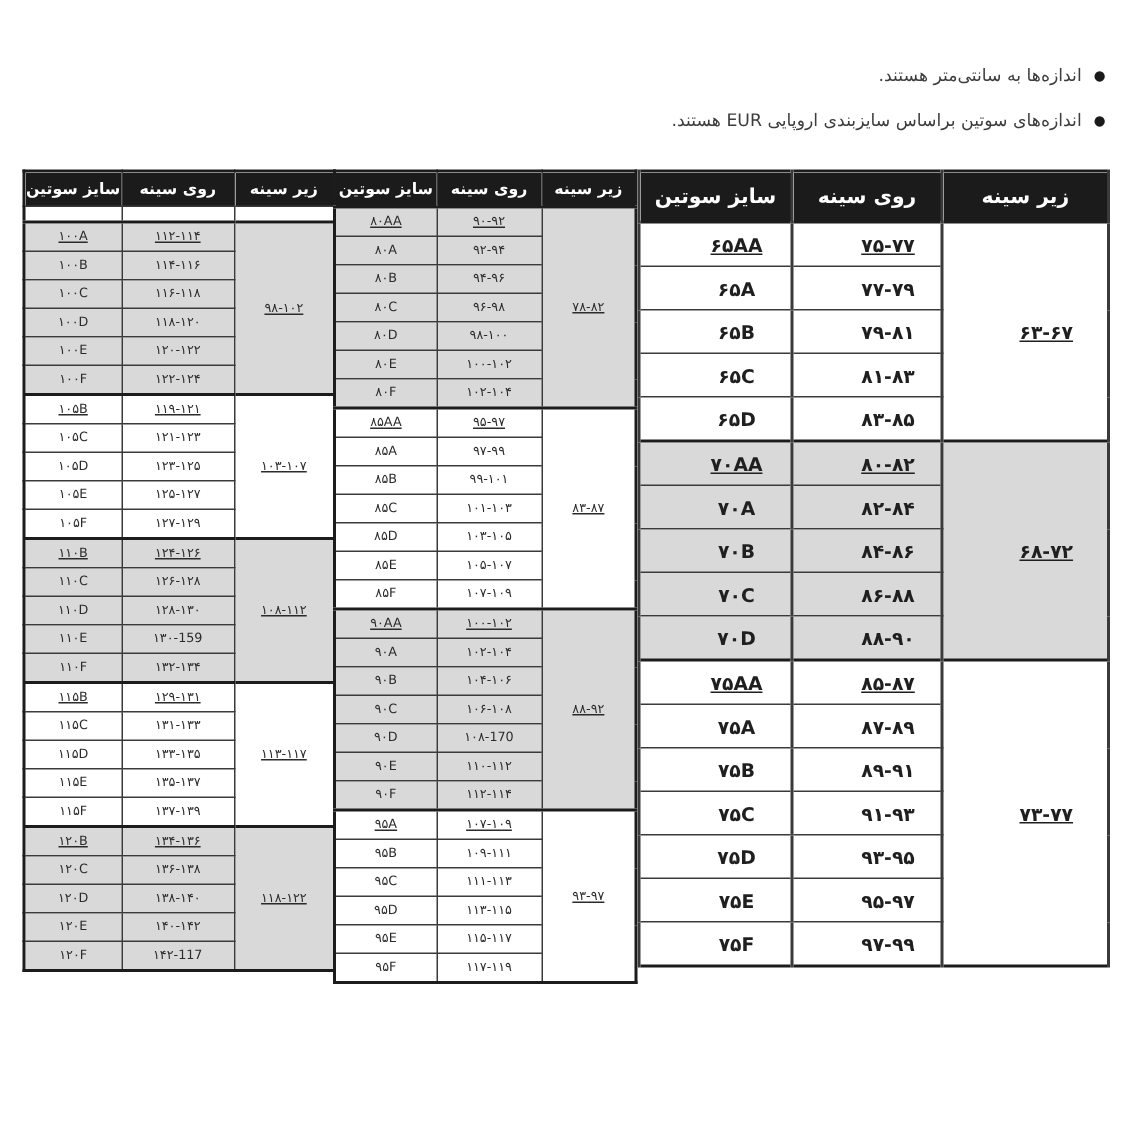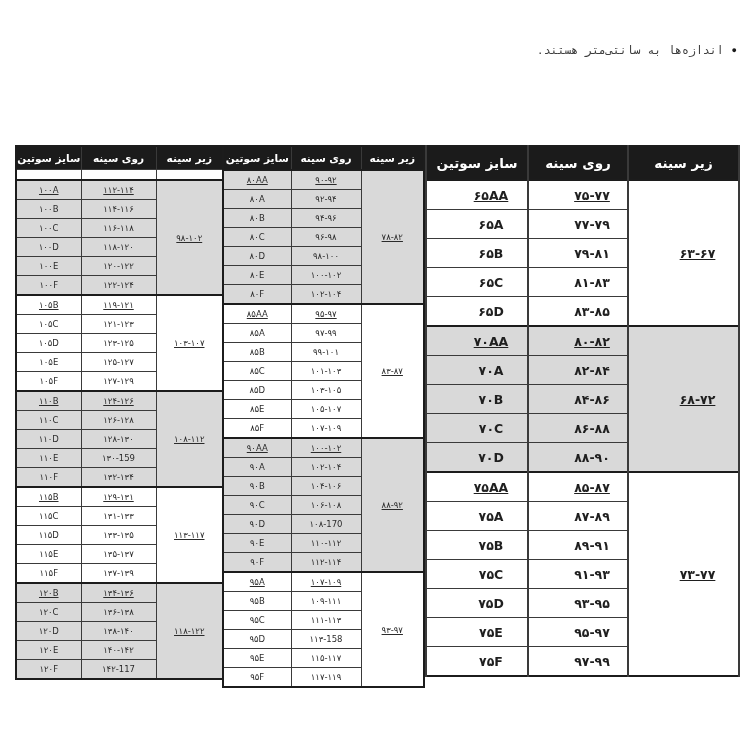--- a/index.html
+++ b/index.html
@@ -4,26 +4,26 @@
 <style>
   html,body{margin:0;padding:0;}
   body{
     width:750px;height:750px;position:relative;background:#ffffff;
     font-family:"DejaVu Sans", sans-serif;
     -webkit-font-smoothing:antialiased;
   }
   
   .notes{
     position:absolute;top:44px;right:13px;direction:rtl;text-align:right;
-    color:#3d3d3d;font-size:11.5px;line-height:1.2;font-family:Liberation Mono, monospace;
+    color:#3d3d3d;font-size:11.5px;line-height:1.2;
   }
   .note-line{margin-bottom:16px;white-space:nowrap;}
   .bullet{display:inline-block;font-size:9px;margin-left:8px;vertical-align:1px;color:#1a1a1a;}
   
-  .size-table-wrap{position:absolute;margin-top:32px;}
+  .size-table-wrap{position:absolute;}
   #wrap-left  {left:15px; top:113px;width:207px;}
   #wrap-middle{left:222px;top:113px;width:201px;}
   #wrap-right {left:425px;top:113px;width:313px;}
   table{
     border-collapse:collapse;table-layout:fixed;width:100%;
     background:#ffffff;color:#1f1f1f;border:2px solid #1c1c1c;
   }
   th{
     background:#1b1b1b;color:#ffffff;font-weight:bold;direction:rtl;
   }
@@ -41,20 +41,21 @@
   
   .big-table th{height:32px;font-size:13.5px;}
   .big-table td{height:28px;font-size:12.5px;font-weight:bold;padding-left:28px;}
   .big-table td,.big-table th{border-left-width:2px;border-right-width:2px;}
 </style>
 </head>
 <body>
 
 <div class="notes">
   <div class="note-line"><span class="bullet">●</span><span>اندازه‌ها به سانتی‌متر هستند.</span></div>
+  <div class="note-line"><span class="bullet">●</span><span>اندازه‌های سوتین براساس سایزبندی اروپایی EUR هستند.</span></div>
 </div>
 
 <div id="wrap-left" class="size-table-wrap">
     <table class="small-table">
       <colgroup>
         <col style="width: 65px;">
         <col style="width: 75px;">
         <col style="width: 67px;">
       </colgroup>
       <thead>
@@ -292,21 +293,21 @@
         <tr>
           <td>۹۵B</td>
           <td>۱۰۹-۱۱۱</td>
         </tr>
         <tr>
           <td>۹۵C</td>
           <td>۱۱۱-۱۱۳</td>
         </tr>
         <tr>
           <td>۹۵D</td>
-          <td>۱۱۳-158</td>
+          <td>۱۱۳-۱۱۵</td>
         </tr>
         <tr>
           <td>۹۵E</td>
           <td>۱۱۵-۱۱۷</td>
         </tr>
         <tr>
           <td>۹۵F</td>
           <td>۱۱۷-۱۱۹</td>
         </tr>
       </tbody>

